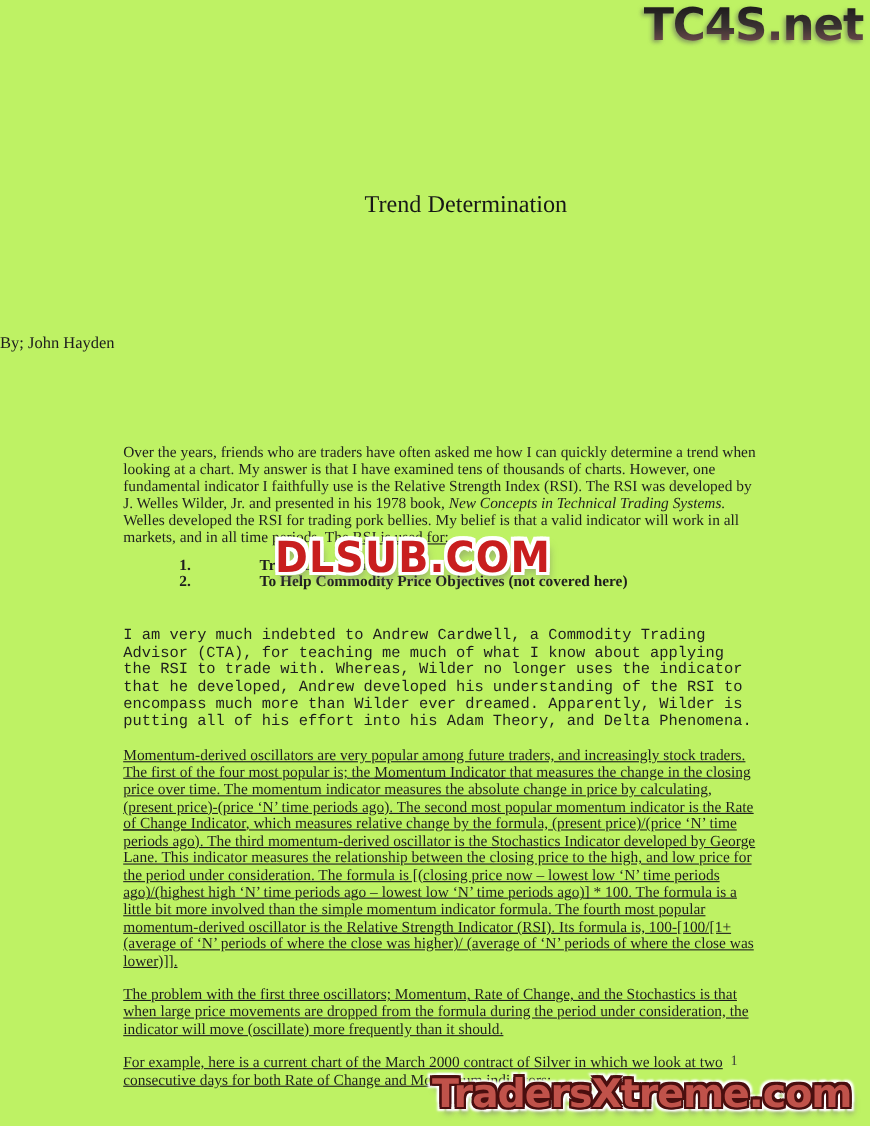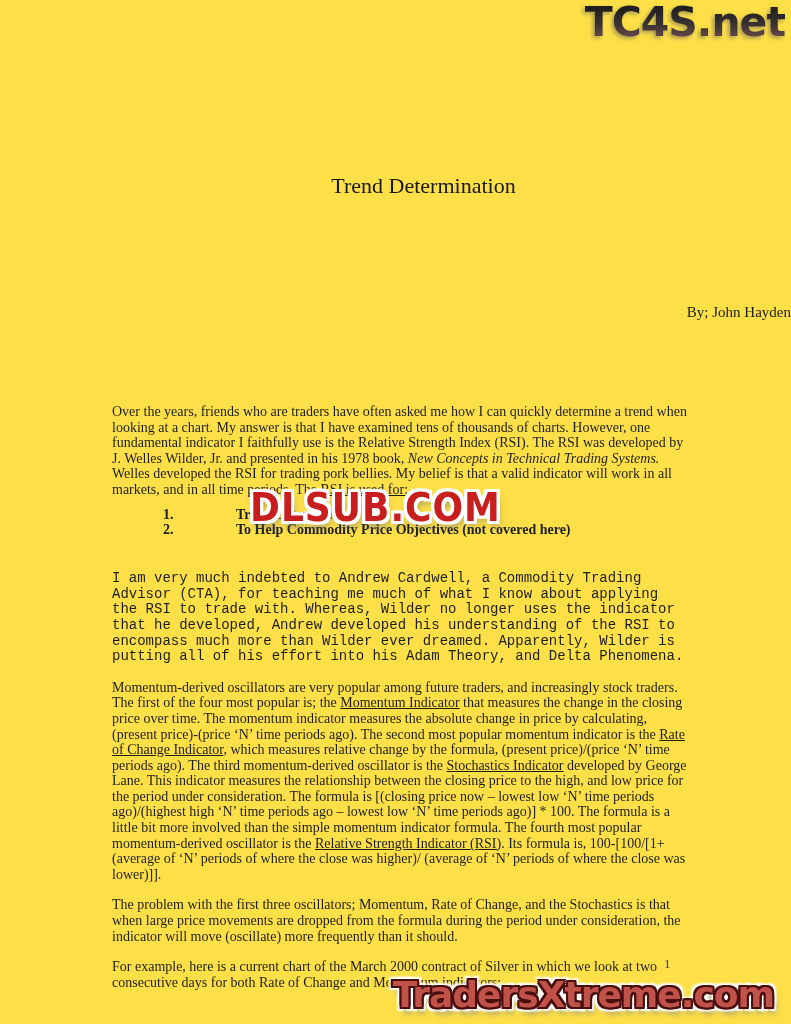--- a/index.html
+++ b/index.html
@@ -1,20 +1,20 @@
 <!DOCTYPE html>
 <html><head>
 <meta charset="utf-8">
 <style>
   * { margin:0; padding:0; box-sizing:border-box; }
   html,body { background:#ffffff; }
   .page {
     position:relative;
     width:791px; height:1024px;
-    background:#fde047;
+    background:#bef264;
     overflow:hidden;
     font-family:"Liberation Serif", serif;
   }
 
   
   .logo-top {
     position:absolute; top:-2px; right:6px;
     font-family:"DejaVu Sans", sans-serif;
     font-weight:bold; font-size:41px; letter-spacing:-1px;
     background:linear-gradient(to bottom, #1d1b1b 15%, #3a3232 55%, #7c5252 95%);
@@ -24,31 +24,31 @@
   }
 
   
   .title {
     position:absolute; top:172px; left:0; width:100%;
     text-align:center; color:#171717;
     font-size:22px; line-height:28px; font-weight:normal;margin-left:28px;
   }
   .byline {
     position:absolute; top:304px; left:0; width:100%;
-    text-align:right; color:#1c1c1c; font-size:15px;
+    text-align:left; color:#1c1c1c; font-size:15px;
   }
 
   
   .body-text {
     position:absolute; left:112px; top:404px; width:576px;
     color:#1e1e1e; font-size:14px; line-height:15.6px;
     text-align:left;
   }
   .body-text p { margin:0; }
-  .p-gap   { margin-top:15px !important; }
+  .p-gap   { margin-top:15px !important;text-decoration:underline; }
   .p-gap-lg{ margin-top:33px !important;font-family:Liberation Mono, monospace; }
 
   
   .num-list { margin-top:9px; }
   .list-row { line-height:15.8px; }
   .list-num {
     display:inline-block; margin-left:51px; width:73px;
     font-weight:bold;
   }
   .list-label { font-weight:bold; }

